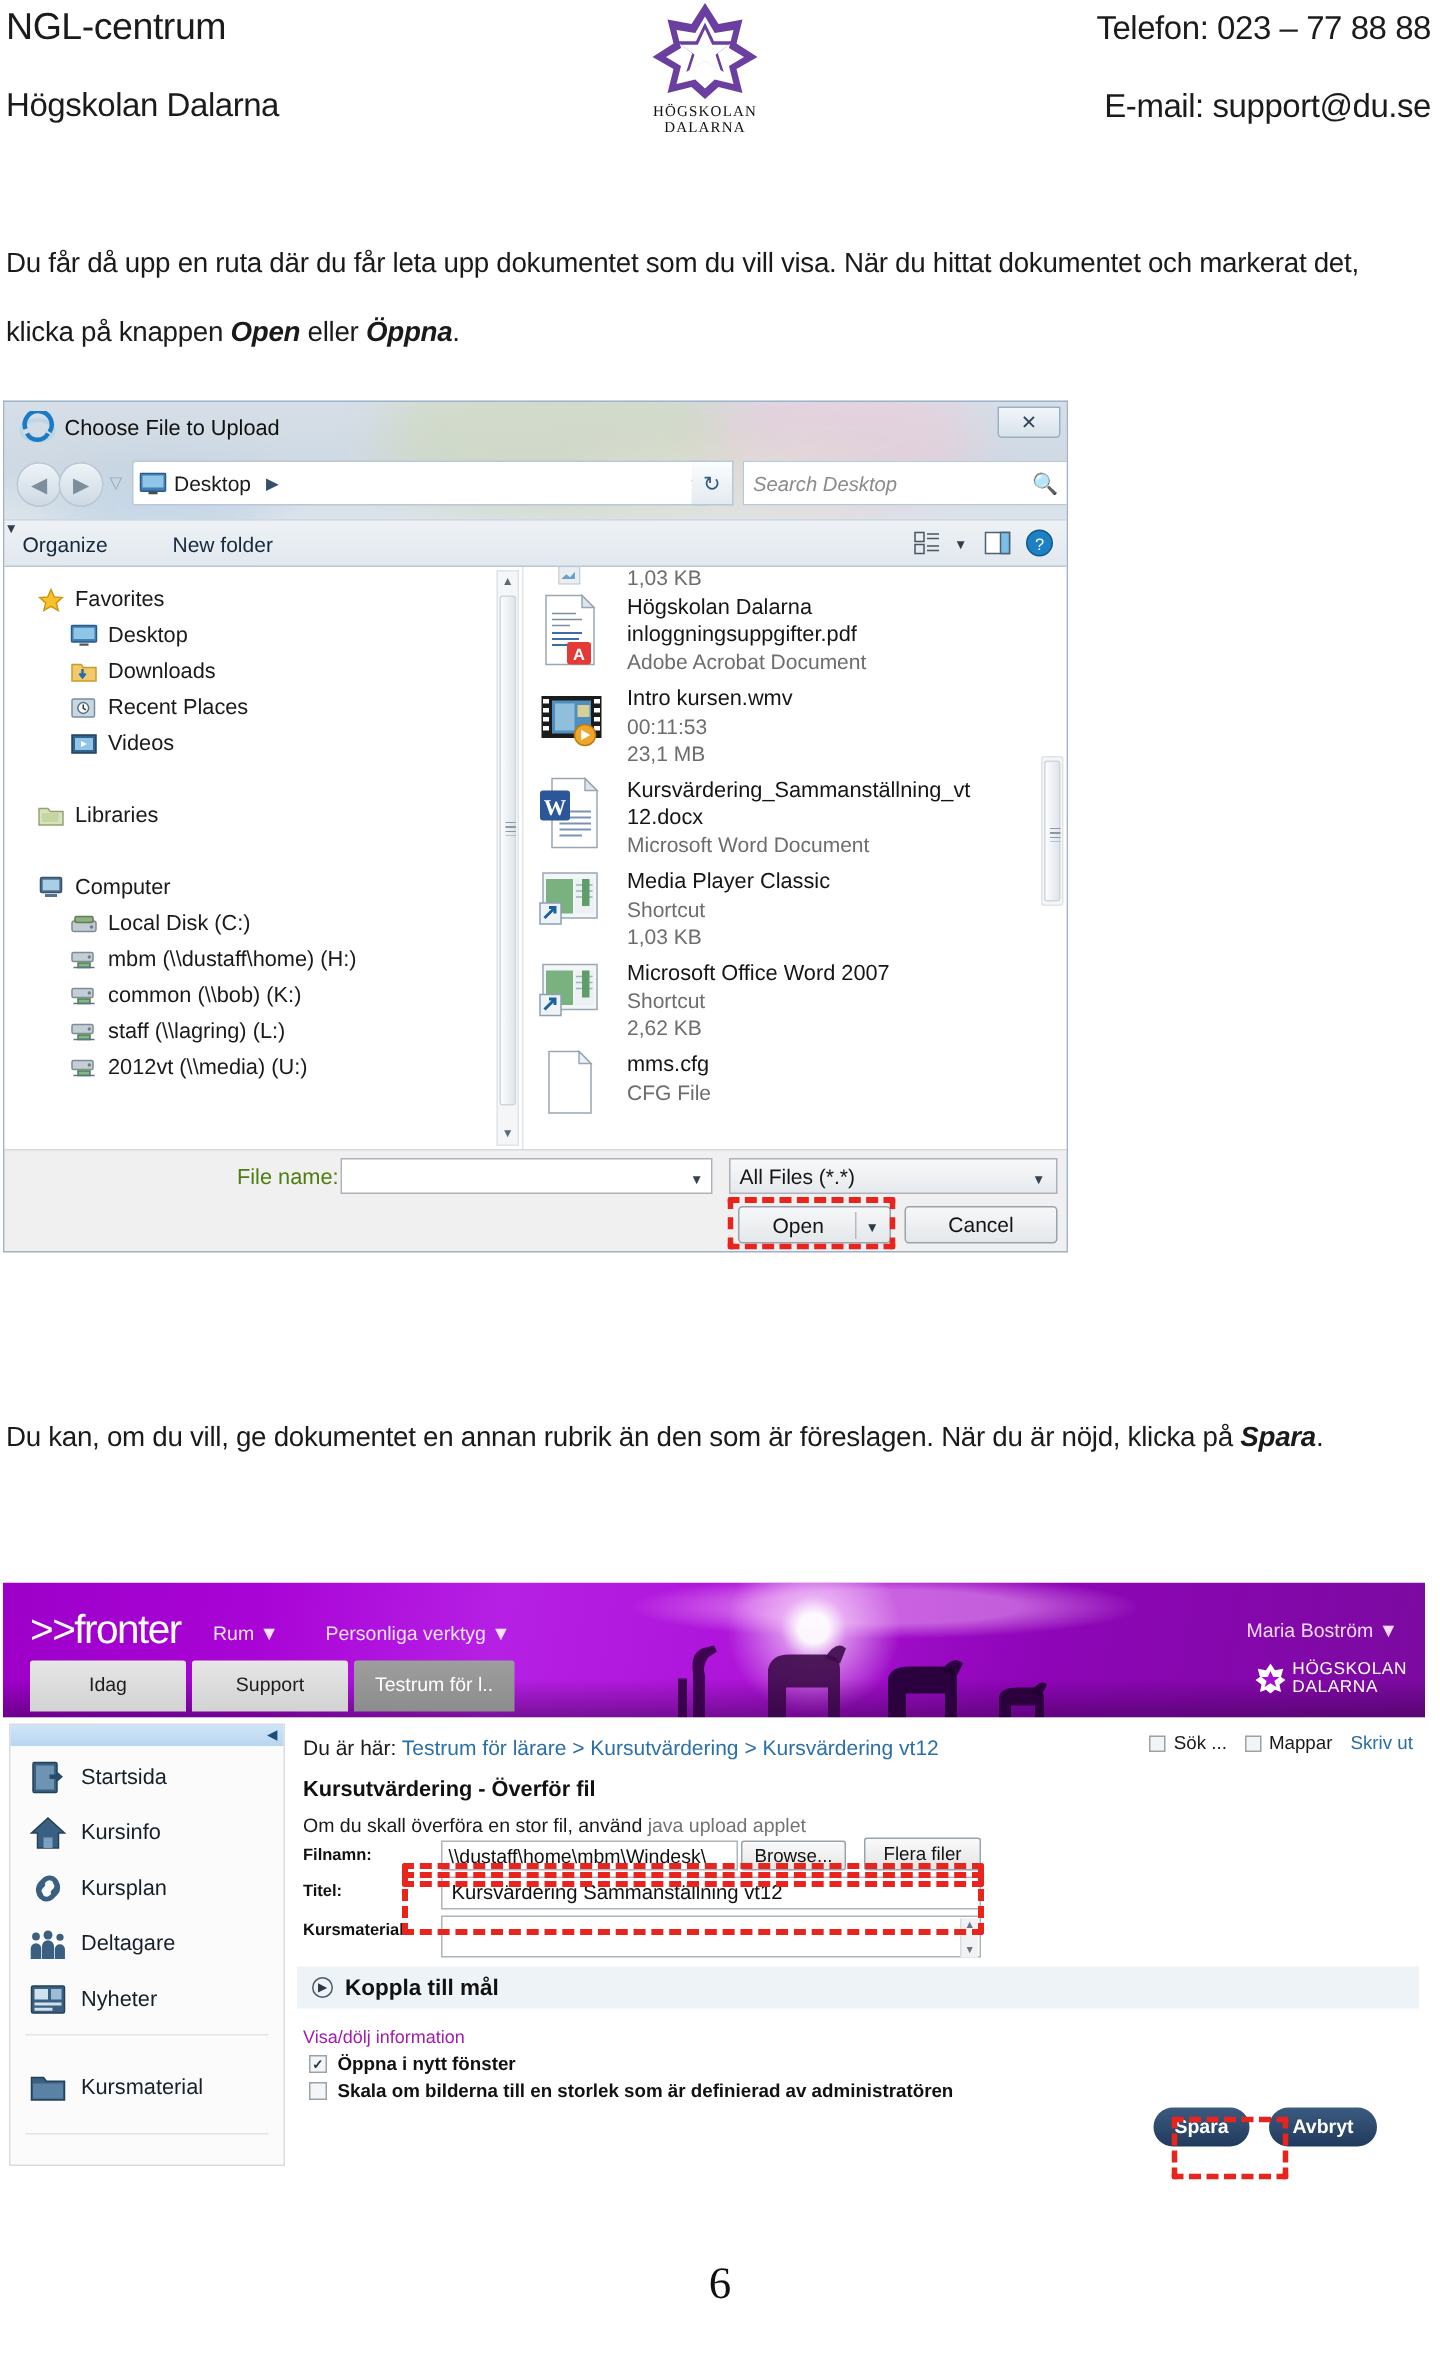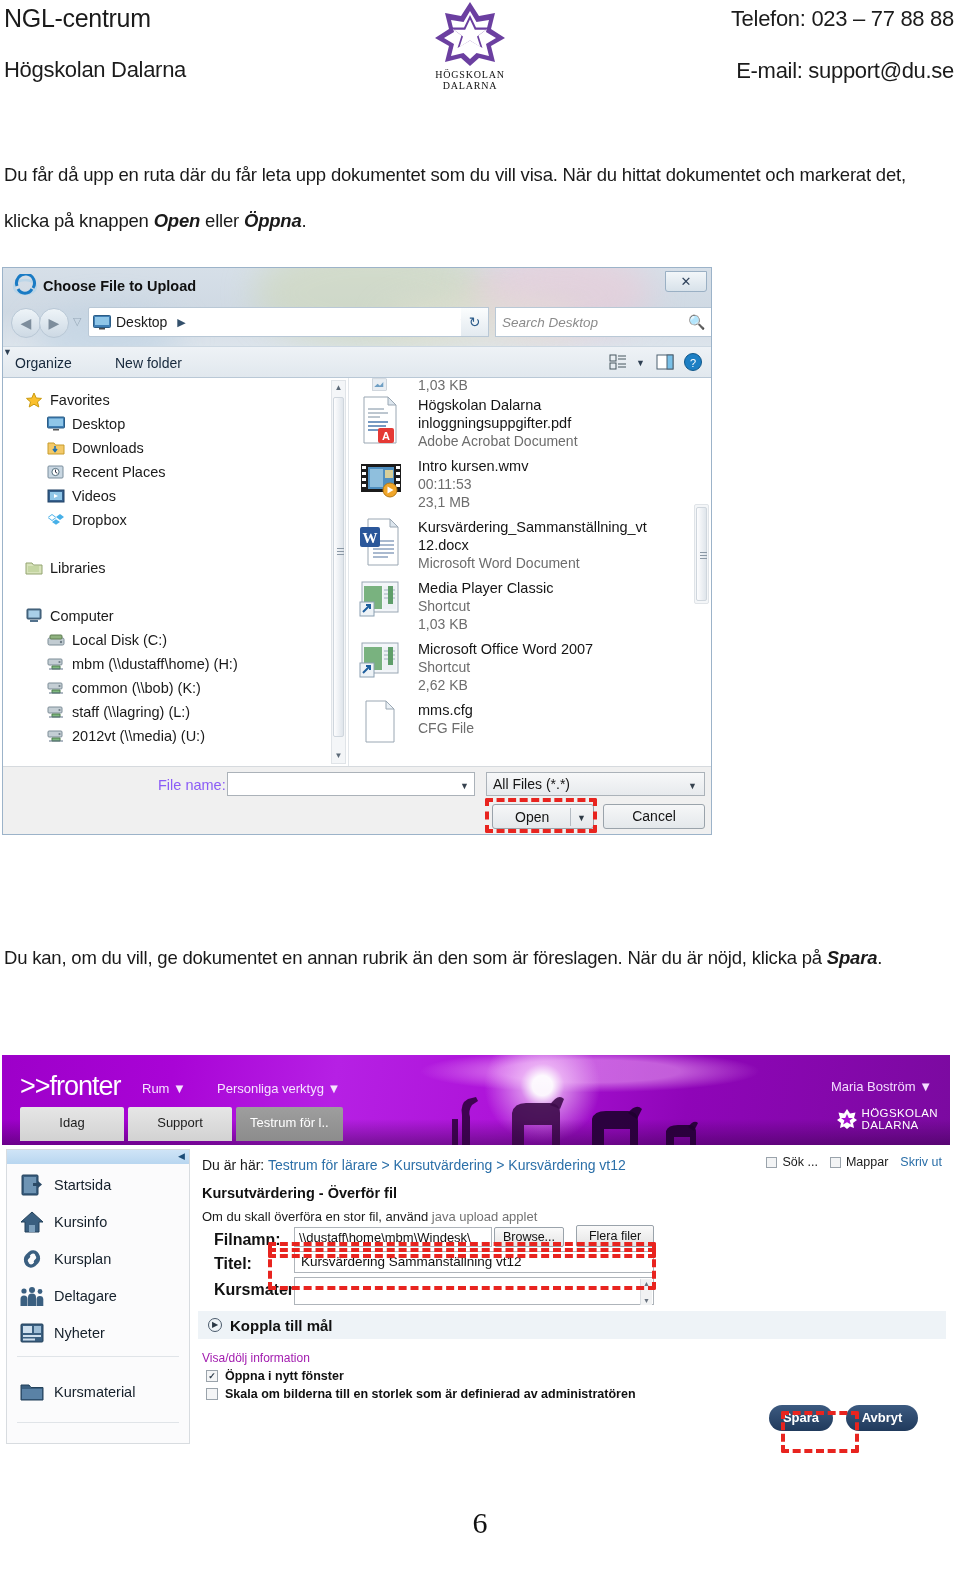--- a/index.html
+++ b/index.html
@@ -47,21 +47,21 @@
     position:absolute; left:0; top:0; width:708px; height:110px;
     background:linear-gradient(180deg,#d6dfe8 0%, #cfd9e3 40%, #e9eef3 100%);
   }
   
   .aero-blob { position:absolute; border-radius:50%; filter:blur(16px); opacity:.55;}
   .ab1{ left:250px; top:-30px; width:240px; height:110px; background:#cfd8b4;}
   .ab2{ left:470px; top:-20px; width:180px; height:90px; background:#efc9d6;}
   .ab3{ left:380px; top:30px; width:200px; height:50px; background:#e6e3d2;}
   .ab4{ left:30px; top:40px; width:150px; height:60px; background:#b9cfe2;}
 
-  .fdlg-title { position:absolute; left:40px; top:10px; font-size:14.5px; color:#101010;font-weight:bold;}
+  .fdlg-title { position:absolute; left:40px; top:10px; font-size:14.5px; color:#101010;}
   .fdlg-ie-icon { position:absolute; left:10px; top:6px; width:24px; height:24px;}
   .fdlg-close {
     position:absolute; right:4px; top:3px; width:42px; height:21px;
     border:1px solid #9ab0c4; border-radius:0 0 3px 3px;
     background:linear-gradient(180deg,#f2f6f9,#d8e2ea);
     font-size:13px; color:#30435c; text-align:center; line-height:19px;
   }
 
   .nav-back, .nav-fwd {
     position:absolute; top:40px; width:30px; height:30px; border-radius:50%;
@@ -155,21 +155,21 @@
   .file-scroll .thumb2 { position:absolute; left:1px; top:2px; width:11px; height:94px;
     background:linear-gradient(90deg,#fdfdfe,#dfe5eb); border:1px solid #cfd6dd; border-radius:2px;}
   .file-scroll .grip2 { position:absolute; left:3px; top:44px; width:7px; height:9px;
     background:repeating-linear-gradient(180deg,#8b98a5 0 1px, transparent 1px 3px);}
 
   
   .fdlg-footer {
     position:absolute; left:0; top:498px; width:708px; height:68px;
     background:#f0f0f0; border-top:1px solid #d6dade;
   }
-  .fn-label { position:absolute; left:155px; top:10px; font-size:14.5px; color:#8b5cf6; }
+  .fn-label { position:absolute; left:155px; top:10px; font-size:14.5px; color:#4d7c0f; }
   .fn-input {
     position:absolute; left:224px; top:5px; width:248px; height:24px;
     background:#fff; border:1px solid #abb2b9;
   }
   .fn-input .cv { position:absolute; left:5px; top:3px; font-size:14px; color:#151515;}
   .fn-input .cr { position:absolute; right:5px; top:8px; font-size:9px; color:#36424f;}
   .filter-sel {
     position:absolute; left:483px; top:5px; width:219px; height:24px;
     background:linear-gradient(180deg,#f7f8f9,#e7eaed); border:1px solid #abb2b9;
   }
@@ -247,21 +247,21 @@
   .fr-crumb .lead { color:#1a1a1a; }
   .fr-tools { position:absolute; right:8px; top:10px; display:flex; align-items:center; font-size:12.5px;}
   .fr-tools .cbx { width:11px; height:11px; border:1px solid #9aa3ab; background:#f3f4f5; margin-right:5px;}
   .fr-tools .tl { margin-right:12px; color:#1a1a1a;}
   .fr-tools .lnk { color:#2b6fa8;}
 
   .fr-h1 { position:absolute; left:8px; top:40px; font-size:14.5px; font-weight:bold; color:#111;}
   .fr-hint { position:absolute; left:8px; top:64px; font-size:13px; color:#1a1a1a;}
   .fr-hint a { color:#737373; text-decoration:none; }
 
-  .fr-frow { position:absolute; left:20px; font-size:16px; font-weight:bold; color:#111; }
+  .fr-frow { position:absolute; left:8px; font-size:11px; font-weight:bold; color:#111; }
   .fr-lbl-filnamn { top:86px; }
   .fr-lbl-titel  { top:110px;text-align:center; }
   .fr-lbl-beskr  { top:136px; }
 
   .fr-path {
     position:absolute; left:100px; top:82px; width:198px; height:20px;
     background:#fff; border:1px solid #aeb4ba; font-size:13px; color:#101010; padding:2px 4px; overflow:hidden;
   }
   .fr-btn-browse {
     position:absolute; left:300px; top:82px; width:70px; height:20px;
@@ -441,27 +441,20 @@
 
       <div class="np-item np-child">
         <svg class="np-ico" viewBox="0 0 18 16">
           <rect x="1" y="2" width="16" height="12" fill="#35618f" stroke="#1f4164"></rect>
           <rect x="3" y="4" width="12" height="8" fill="#8fc6e8"></rect>
           <path d="M7 6 l4 2 -4 2 Z" fill="#fff"></path>
         </svg>
         <span>Videos</span>
       </div>
 
-      <div class="np-item np-child">
-        <svg class="np-ico" viewBox="0 0 18 16">
-          <path d="M5 2 L1 5 L5 8 L9 5 Z M13 2 L9 5 L13 8 L17 5 Z M5 9 L1 6 L5 3 L9 6 Z" fill="#47b0e8"></path>
-          <path d="M5 10 L9 7.2 L13 10 L9 12.8 Z" fill="#47b0e8"></path>
-        </svg>
-        <span>Dropbox</span>
-      </div>
 
       <div class="np-spacer"></div>
 
       <div class="np-item np-group">
         <svg class="np-ico" viewBox="0 0 18 16">
           <path d="M1 3 h6 l1.5 2 H17 v9 H1 Z" fill="#d8e3bb" stroke="#93a470"></path>
           <rect x="3" y="6" width="11" height="6" fill="#b9cd93" opacity=".6"></rect>
         </svg>
         <span>Libraries</span>
       </div>

